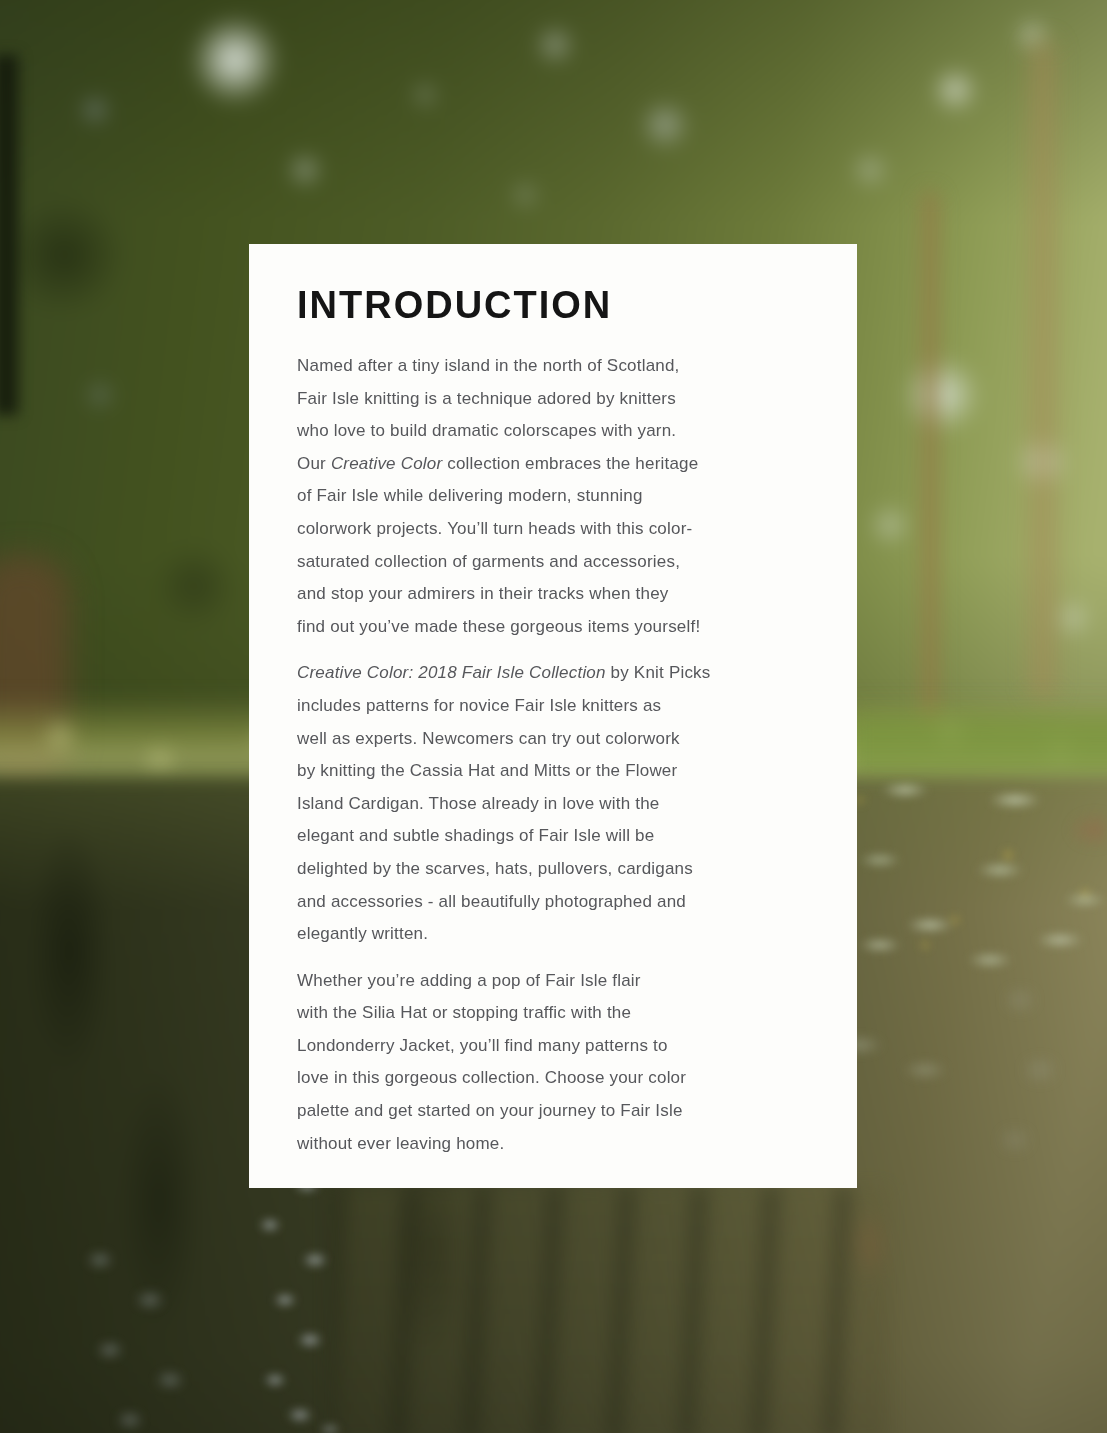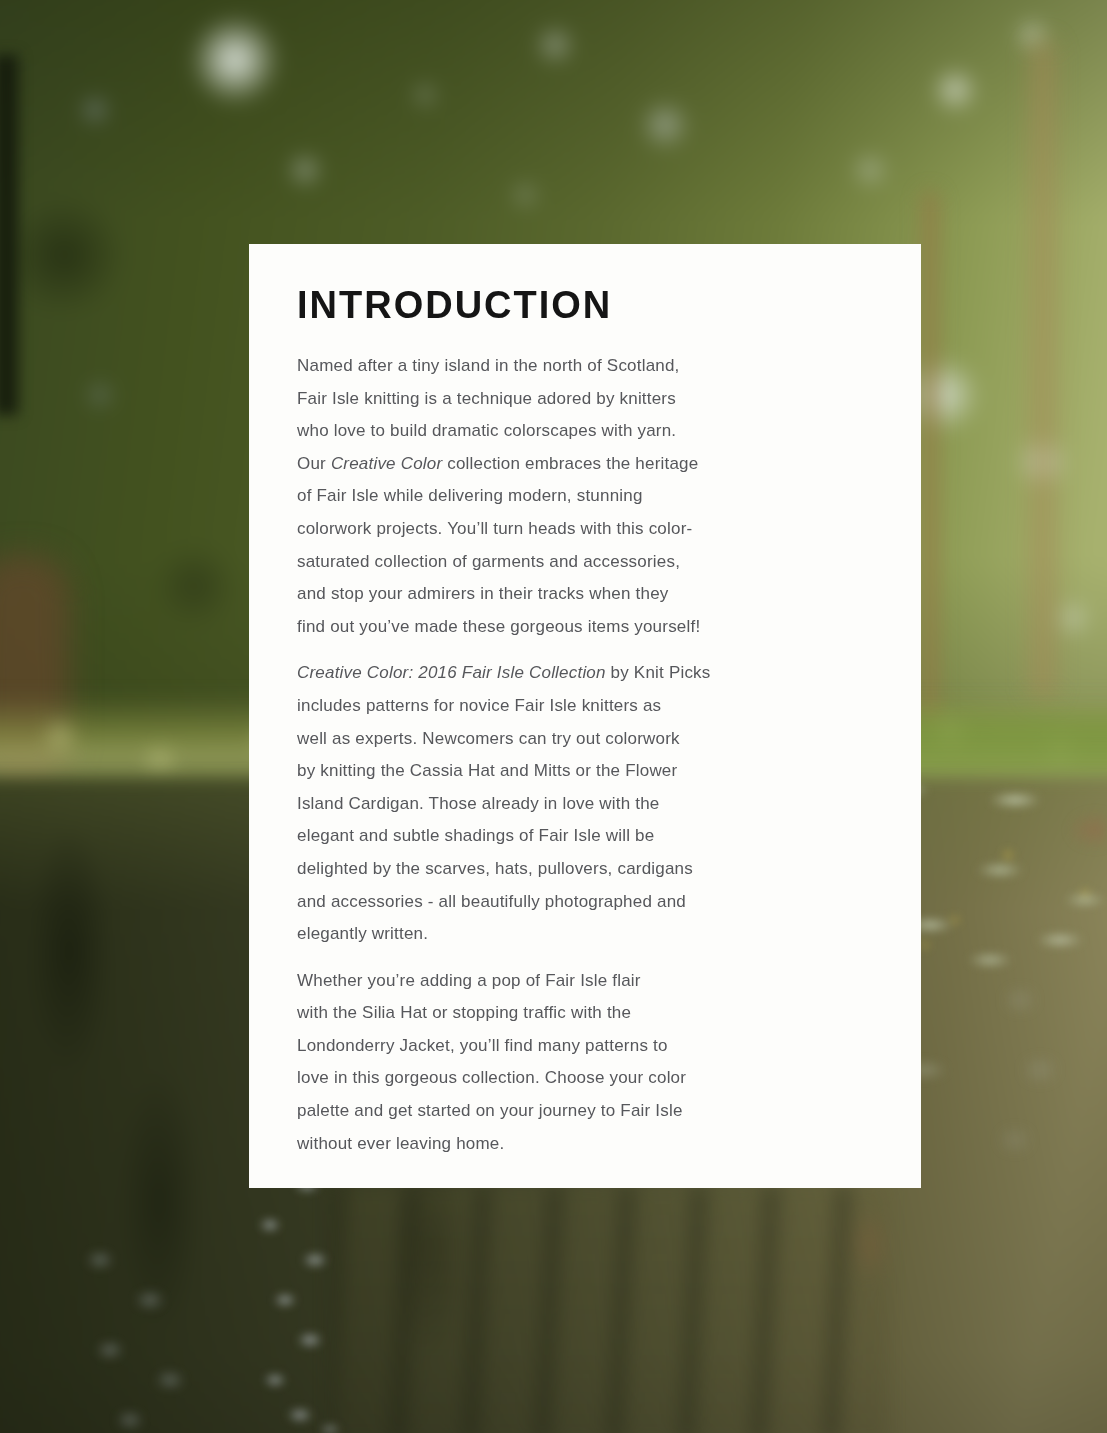--- a/index.html
+++ b/index.html
@@ -154,21 +154,21 @@
     background-image:
       radial-gradient(ellipse 20px 12px at 40px 40px,  rgba(190,200,205,.4), rgba(190,200,205,0) 70%),
       radial-gradient(ellipse 22px 13px at 60px 110px, rgba(190,200,205,.38),rgba(190,200,205,0) 70%),
       radial-gradient(ellipse 20px 12px at 35px 180px, rgba(190,200,205,.35),rgba(190,200,205,0) 70%);
   }
 
   
   .intro-panel {
     position: absolute;
     left: 249px; top: 244px;
-    width: 672px; height: 944px;
+    width: 608px; height: 944px;
     background: var(--panel-background, #fdfdfb);
     box-sizing: border-box;
     padding: 42px 20px 0 48px;
   }
   .intro-title {
     margin: 0 0 26px 0;
     font-size: 38px;
     line-height: 1;
     font-weight: 800;
     letter-spacing: 2px;
@@ -212,21 +212,21 @@
     <div class="intro-paragraphs" id="paragraphs">
         <p class="body-para"><span>Named after a tiny island in the north of Scotland,
 Fair Isle knitting is a technique adored by knitters
 who love to build dramatic colorscapes with yarn.
 Our </span><em>Creative Color</em><span> collection embraces the heritage
 of Fair Isle while delivering modern, stunning
 colorwork projects. You’ll turn heads with this color-
 saturated collection of garments and accessories,
 and stop your admirers in their tracks when they
 find out you’ve made these gorgeous items yourself!</span></p>
-        <p class="body-para"><em>Creative Color: 2016 Fair Isle Collection</em><span> by Knit Picks
+        <p class="body-para"><em>Creative Color: 2018 Fair Isle Collection</em><span> by Knit Picks
 includes patterns for novice Fair Isle knitters as
 well as experts. Newcomers can try out colorwork
 by knitting the Cassia Hat and Mitts or the Flower
 Island Cardigan. Those already in love with the
 elegant and subtle shadings of Fair Isle will be
 delighted by the scarves, hats, pullovers, cardigans
 and accessories - all beautifully photographed and
 elegantly written.</span></p>
         <p class="body-para"><span>Whether you’re adding a pop of Fair Isle flair
 with the Silia Hat or stopping traffic with the

